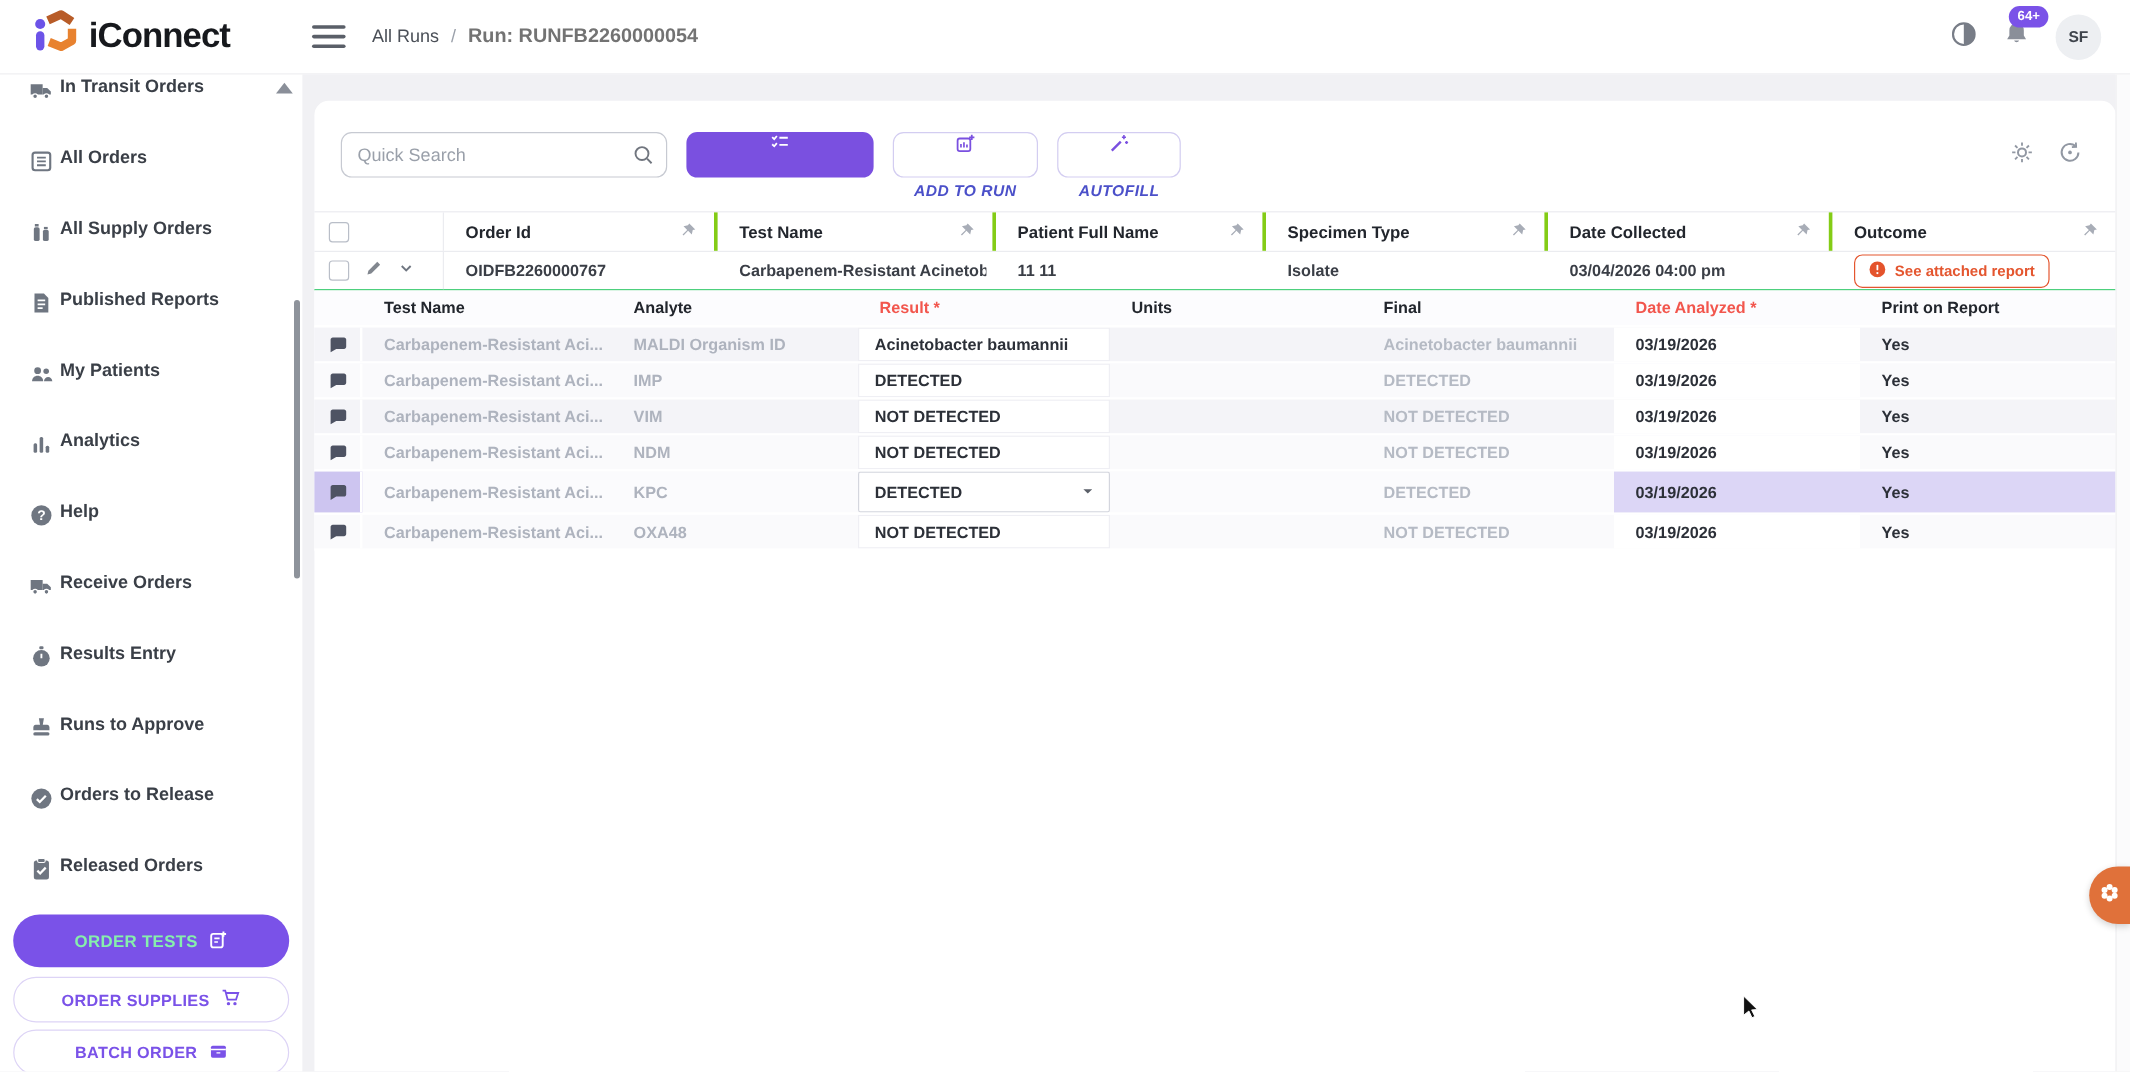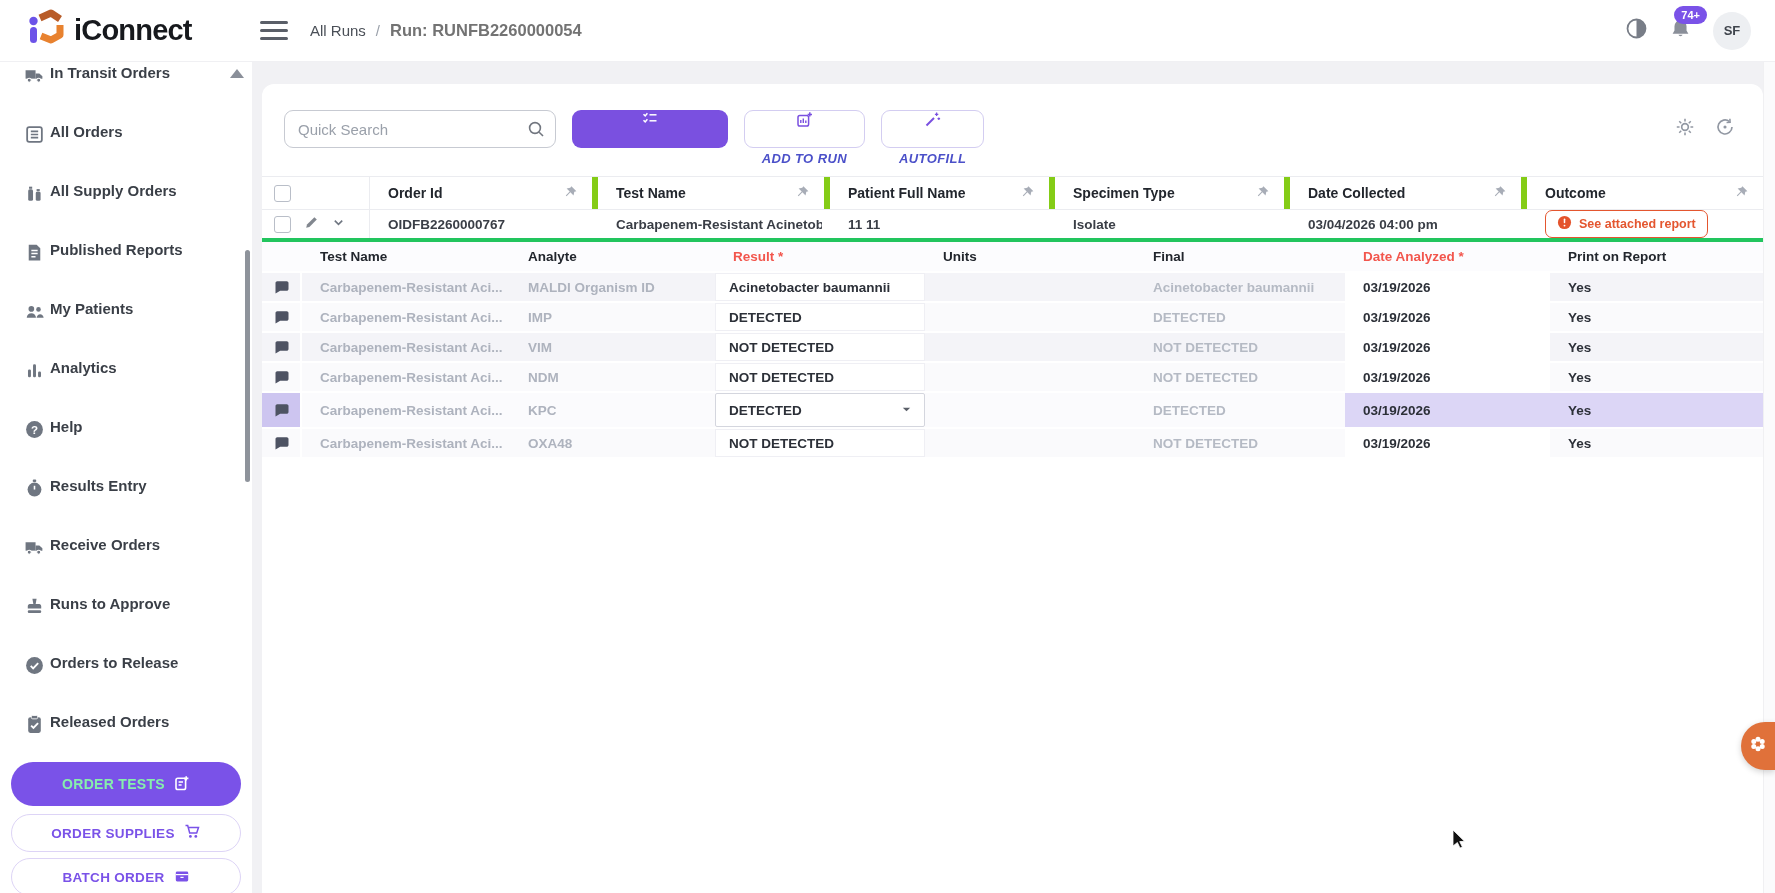--- a/index.html
+++ b/index.html
@@ -58,25 +58,25 @@
   .tbtn-primary { background:#7a50e0; color:#fff; }
   .tbtn-outline { background:#fff; border:1px solid #d3cdf1; color:#4b50c9;font-style:italic; }
   .toolbar-icons { margin-left:auto; display:flex; align-items:center; gap:20px; padding-right:6px; }
 
   
   .otable { margin-top:28px; }
   .ohead, .orow { display:grid; grid-template-columns:108px 228px 232px 225px 235px 237px 1fr; }
   .ohead { height:34px; border-top:1px solid #ebecf0; border-bottom:1px solid #ebecf0; }
   .ohead .hcell { display:flex; align-items:center; justify-content:space-between;
                   padding:0 14px 0 18px; font-size:14px; font-weight:800; color:#22262d;
-                  border-right:6px solid #84cc16; }
+                  border-right:3px solid #84cc16; }
   .ohead .hcell:last-child { border-right:none; }
   .ohead .actions-h { padding-left:12px; border-right:1px solid #ebecf0; display:flex; align-items:center; }
   .checkbox { width:17px; height:17px; border:1.6px solid #b9bec8; border-radius:3px; background:#fff; cursor:pointer; }
-  .orow { height:32px; border-bottom:4px solid #22c55e; }
+  .orow { height:32px; border-bottom:1px solid #22c55e; }
   .orow .cell { display:flex; align-items:center; padding-left:18px; font-size:13.5px; font-weight:600; color:#3a3e46; overflow:hidden; white-space:nowrap; }
   .row-actions { display:flex; align-items:center; gap:13px; padding-left:12px; border-right:1px solid #ebecf0; }
   .trunc { max-width:206px; overflow:hidden; text-overflow:clip; white-space:nowrap; display:inline-block; }
   .outcome-badge { display:inline-flex; align-items:center; gap:7px; border:1px solid #e4562f; color:#e4562f;
                    font-size:12.5px; font-weight:700; border-radius:7px; padding:4px 11px; cursor:pointer; background:#fff; }
 
   
   .stable { }
   .shead, .srow { display:grid; grid-template-columns:40px 208px 205px 210px 210px 210px 205px 1fr; }
   .shead { height:31px; background:#fcfcfe; border-bottom:2px solid #fff; }
@@ -138,21 +138,21 @@
         <svg width="23" height="23" viewBox="0 0 22 22">
             <circle cx="11" cy="11" r="8.6" stroke="#787d87" stroke-width="1.7" fill="none"></circle>
             <path d="M11 2.4a8.6 8.6 0 010 17.2z" fill="#787d87"></path>
           </svg>
       </span>
       <span class="bell-wrap">
         <svg width="21" height="22" viewBox="0 0 18 19">
             <path d="M9 2a5.2 5.2 0 015.2 5.2v3.6l1.6 2.7H2.2l1.6-2.7V7.2A5.2 5.2 0 019 2z" fill="#8a8f99"></path>
             <path d="M7.2 14.5a1.9 1.9 0 003.6 0z" fill="#8a8f99"></path>
           </svg>
-        <span class="notif-badge">74+</span>
+        <span class="notif-badge">64+</span>
       </span>
       <div class="avatar">SF</div>
     </div>
   </div>
 
   <div class="sidebar">
     <div class="scroll-up-arrow"></div>
     <div class="nav-list">
 
       <div class="nav-item">
@@ -228,38 +228,38 @@
               <circle cx="10" cy="10" r="8" fill="#6f7681"></circle>
               <text x="10" y="14" text-anchor="middle" font-size="11" font-weight="bold" fill="#fff" font-family="Liberation Sans, sans-serif">?</text>
             </svg>
           </span>
         <span class="nav-label">Help</span>
       </div>
 
       <div class="nav-item">
         <span class="nav-icon">
             <svg width="21" height="21" viewBox="0 0 20 20">
-              <rect x="8.3" y="1.5" width="3.4" height="2.4" rx="1" fill="#6f7681"></rect>
-              <circle cx="10" cy="11" r="6.6" fill="#6f7681"></circle>
-              <path d="M10 11V7.4" stroke="#fff" stroke-width="1.5"></path>
-            </svg>
-          </span>
-        <span class="nav-label">Results Entry</span>
-      </div>
-
-      <div class="nav-item">
-        <span class="nav-icon">
-            <svg width="21" height="21" viewBox="0 0 20 20">
               <path d="M1.5 5h9.5v8H1.5z" fill="#6f7681"></path>
               <path d="M11 8h3.6l2.9 2.8V13H11z" fill="#6f7681"></path>
               <circle cx="5" cy="14.5" r="1.9" fill="#6f7681" stroke="#fff" stroke-width="1"></circle>
               <circle cx="14" cy="14.5" r="1.9" fill="#6f7681" stroke="#fff" stroke-width="1"></circle>
             </svg>
           </span>
         <span class="nav-label">Receive Orders</span>
+      </div>
+
+      <div class="nav-item">
+        <span class="nav-icon">
+            <svg width="21" height="21" viewBox="0 0 20 20">
+              <rect x="8.3" y="1.5" width="3.4" height="2.4" rx="1" fill="#6f7681"></rect>
+              <circle cx="10" cy="11" r="6.6" fill="#6f7681"></circle>
+              <path d="M10 11V7.4" stroke="#fff" stroke-width="1.5"></path>
+            </svg>
+          </span>
+        <span class="nav-label">Results Entry</span>
       </div>
 
       <div class="nav-item">
         <span class="nav-icon">
             <svg width="21" height="21" viewBox="0 0 20 20">
               <path d="M8 2.5h4l-.9 5h3.4c1.1 0 1.9 1 1.9 2.2V12H3.6V9.7c0-1.2.8-2.2 1.9-2.2h3.4z" fill="#6f7681"></path>
               <rect x="3.6" y="13.5" width="12.8" height="2.6" rx="1.2" fill="#6f7681"></rect>
             </svg>
           </span>
         <span class="nav-label">Runs to Approve</span>

